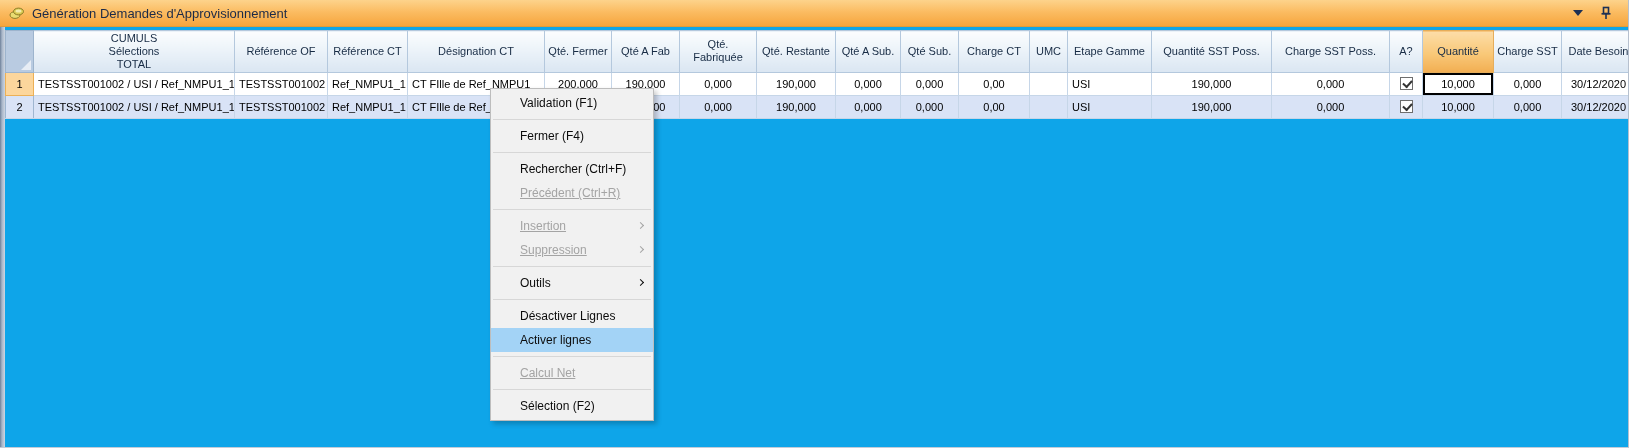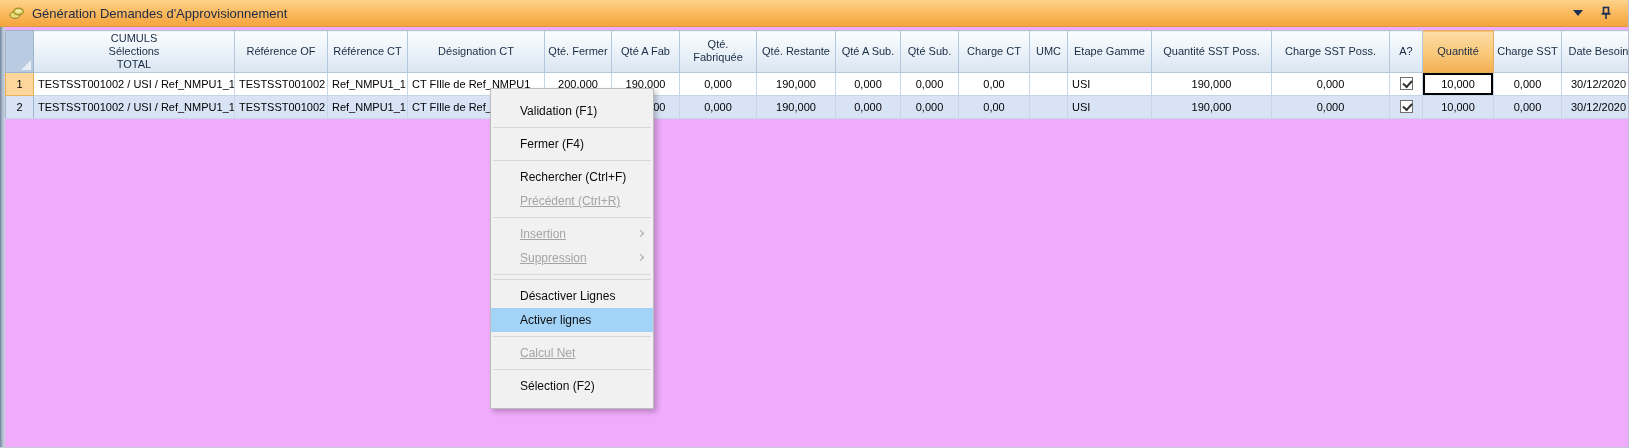--- a/index.html
+++ b/index.html
@@ -2,21 +2,21 @@
 <html><head>
 <meta charset="utf-8">
 <style>
   * { box-sizing: border-box; margin: 0; padding: 0; }
   body { background: #ffffff; font-family: "Liberation Sans", sans-serif; }
 
   .window {
     position: relative;
     width: 1629px;
     height: 448px;
-    background: #f0abfc;
+    background: #0ea5e9;
     overflow: hidden;
     border-right: 1px solid #b6c0ce;
     border-bottom: 1px solid #c3ccd8;
   }
   .left-edge {
     position: absolute; left: 0; top: 0; bottom: 0; width: 5px;
     background: linear-gradient(90deg, #6d8099 0%, #a7b5c8 40%, #cdd6e2 100%);
     z-index: 5;
   }
 
@@ -115,21 +115,21 @@
     border-bottom: 2px solid #333;
     transform: rotate(-48deg);
   }
 
   
   .context-menu {
     position: absolute; left: 490px; top: 88px; width: 164px;
     background: #f1f1f1;
     border: 1px solid #bdbdbd;
     box-shadow: 3px 3px 5px rgba(0,0,0,0.22);
-    padding: 10px 0;
+    padding: 2px 0;
     z-index: 20;
     font-size: 12px;
   }
   .menu-item {
     position: relative;
     height: 24px; line-height: 24px;
     padding-left: 29px; padding-right: 20px;
     color: #0c0c0c;
     white-space: nowrap;
     cursor: default;
@@ -280,20 +280,21 @@
     <div class="menu-item">Validation (F1)</div>
     <div class="menu-sep"></div>
     <div class="menu-item">Fermer (F4)</div>
     <div class="menu-sep"></div>
     <div class="menu-item">Rechercher (Ctrl+F)</div>
     <div class="menu-item disabled">Précédent (Ctrl+R)</div>
     <div class="menu-sep"></div>
     <div class="menu-item disabled"><span>Insertion</span><span class="submenu-arrow"></span></div>
     <div class="menu-item disabled"><span>Suppression</span><span class="submenu-arrow"></span></div>
     <div class="menu-sep"></div>
+    <div class="menu-item"><span>Outils</span><span class="submenu-arrow"></span></div>
     <div class="menu-sep"></div>
     <div class="menu-item">Désactiver Lignes</div>
     <div class="menu-item highlighted">Activer lignes</div>
     <div class="menu-sep"></div>
     <div class="menu-item disabled">Calcul Net</div>
     <div class="menu-sep"></div>
     <div class="menu-item">Sélection (F2)</div>
   </div>
 </div>
 

